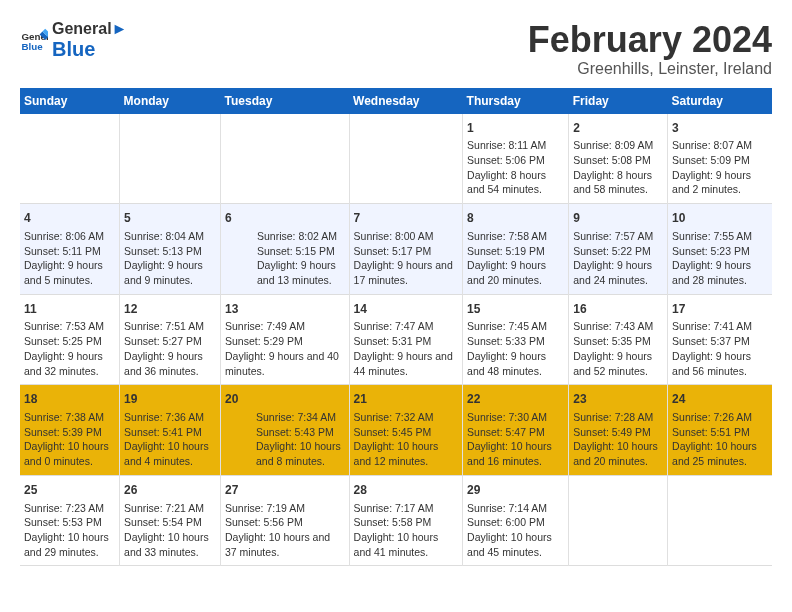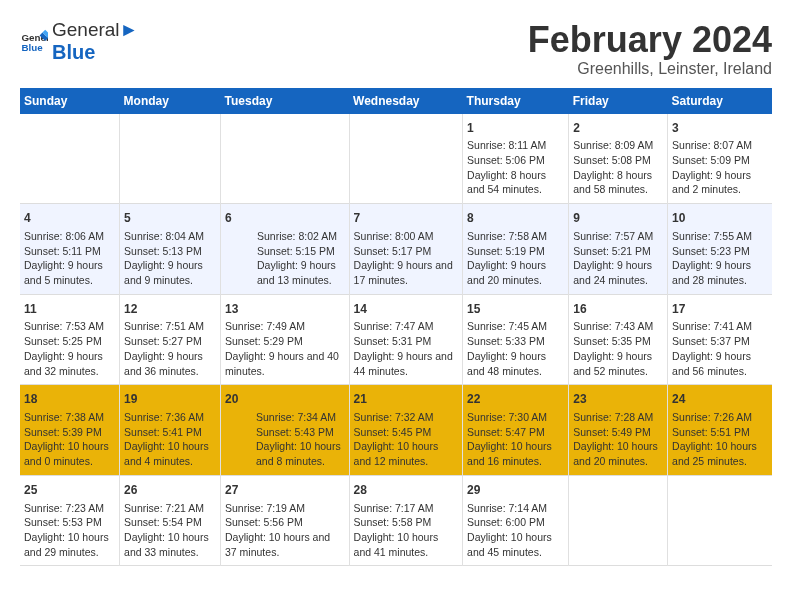--- a/index.html
+++ b/index.html
@@ -93,21 +93,21 @@
 
 <div class="header-section">
   <div class="logo">
     <svg class="logo-icon" viewBox="0 0 40 40">
       <text x="2" y="20" font-size="14" font-weight="bold" fill="#333">General</text>
       <path d="M32 8 L40 16 L36 20 L28 12 Z" fill="#1565c0"></path>
       <path d="M36 4 L44 12 L40 16 L32 8 Z" fill="#42a5f5"></path>
       <text x="2" y="34" font-size="14" font-weight="bold" fill="#1565c0">Blue</text>
     </svg>
     <div style="display:flex; flex-direction:column; line-height:1.1;">
-      <span style="font-size:19px; font-weight:normal; color:#333; font-family:Arial;">
+      <span style="font-size:16px; font-weight:bold; color:#333; font-family:Arial;">
         General<span style="color:#1565c0;">►</span>
       </span>
       <span style="font-size:20px; font-weight:bold; color:#1565c0; font-family:Arial;">Blue</span>
     </div>
   </div>
   <div class="title-block">
     <div class="main-title">February 2024</div>
     <div class="subtitle">Greenhills, Leinster, Ireland</div>
   </div>
 </div>
@@ -176,21 +176,21 @@
         </td>
         <td>
           <div class="day-number">8</div>
           <div class="day-info" style="white-space: pre-line;">Sunrise: 7:58 AM
 Sunset: 5:19 PM
 Daylight: 9 hours and 20 minutes.</div>
         </td>
         <td>
           <div class="day-number">9</div>
           <div class="day-info" style="white-space: pre-line;">Sunrise: 7:57 AM
-Sunset: 5:21 PM
+Sunset: 5:22 PM
 Daylight: 9 hours and 24 minutes.</div>
         </td>
         <td>
           <div class="day-number">10</div>
           <div class="day-info" style="white-space: pre-line;">Sunrise: 7:55 AM
 Sunset: 5:23 PM
 Daylight: 9 hours and 28 minutes.</div>
         </td>
       </tr>
       <tr class="row-group-3">

